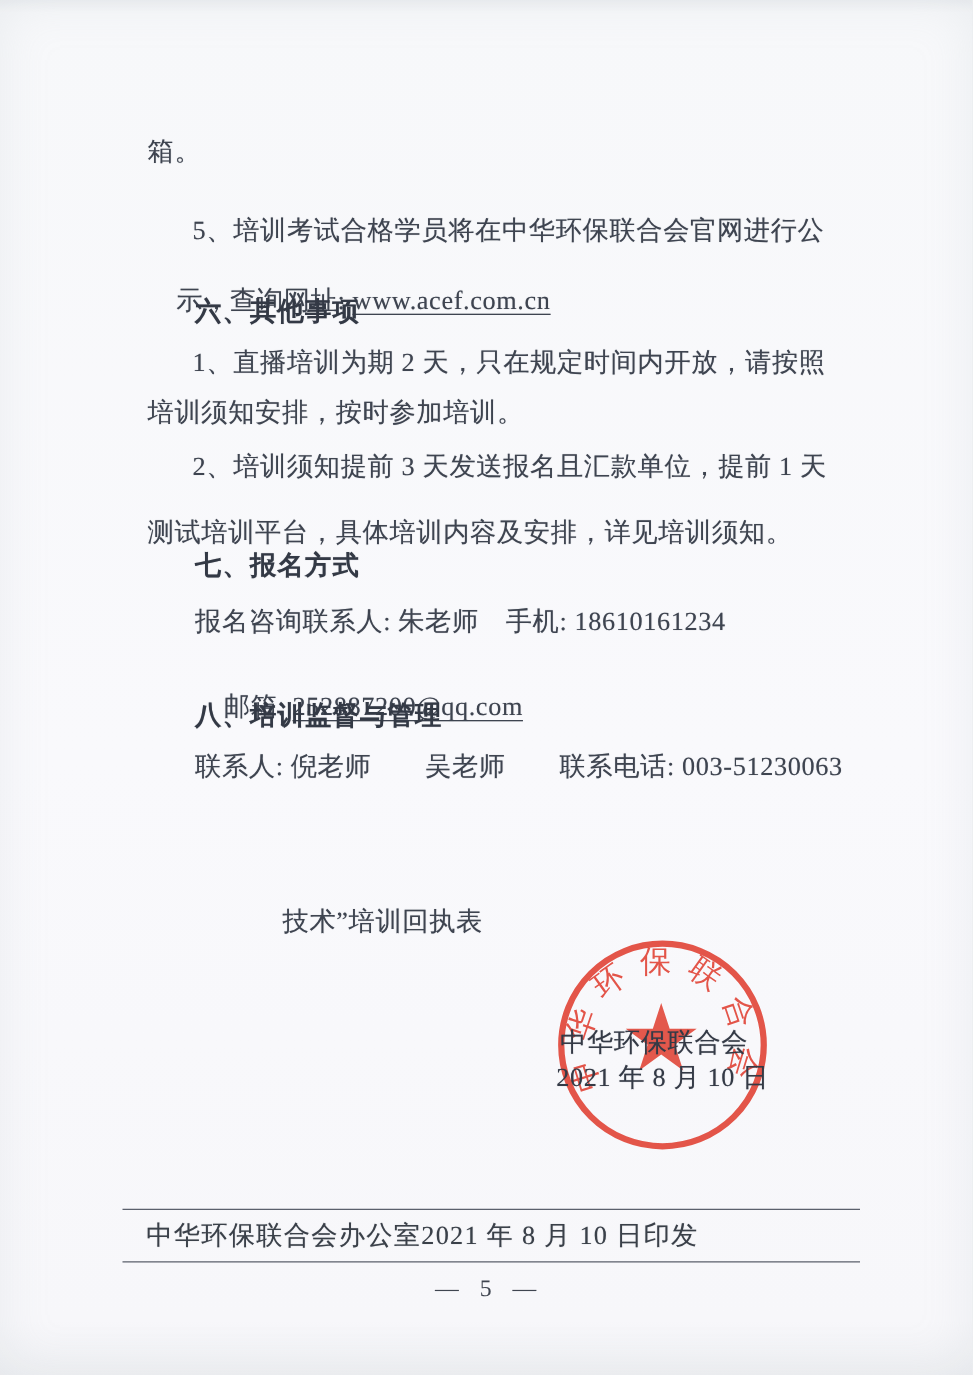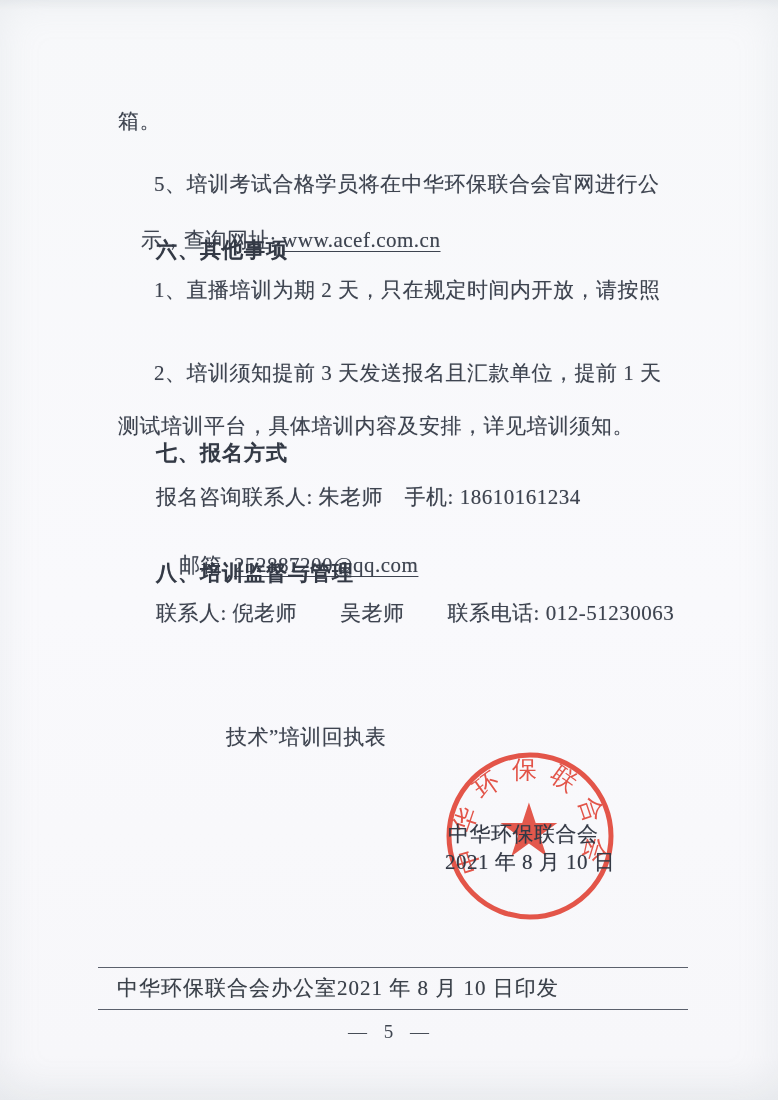--- a/index.html
+++ b/index.html
@@ -97,29 +97,30 @@
 
 <div class="paper">
 
   <div class="line" style="left:118px; top:106px;">箱。</div>
   <div class="line" style="left:154px; top:151px;margin-top:18px;">5、培训考试合格学员将在中华环保联合会官网进行公</div>
   <div class="line" style="left:118px; top:195px;">
     <span>示，查询网址: </span><span class="u">www.acef.com.cn</span>
   </div>
   <div class="line heading" style="left:156px; top:235px;">六、其他事项</div>
   <div class="line" style="left:154px; top:275px;">1、直播培训为期 2 天，只在规定时间内开放，请按照</div>
+  <div class="line" style="left:118px; top:315px;">培训须知安排，按时参加培训。</div>
   <div class="line" style="left:154px; top:358px;">2、培训须知提前 3 天发送报名且汇款单位，提前 1 天</div>
   <div class="line" style="left:118px; top:396px;margin-top:15px;">测试培训平台，具体培训内容及安排，详见培训须知。</div>
   <div class="line heading" style="left:156px; top:438px;">七、报名方式</div>
   <div class="line" style="left:156px; top:482px;">报名咨询联系人: 朱老师　手机: 18610161234</div>
   <div class="line" style="left:156px; top:520px;">
     <span>邮箱: </span><span class="u">252887200@qq.com</span>
   </div>
   <div class="line heading" style="left:156px; top:558px;">八、培训监督与管理</div>
-  <div class="line" style="left:156px; top:598px;">联系人: 倪老师　　吴老师　　联系电话: 012-51230063</div>
+  <div class="line" style="left:156px; top:598px;">联系人: 倪老师　　吴老师　　联系电话: 003-51230063</div>
 
   <div class="line" style="left:226px; top:722px;">技术”培训回执表</div>
 
   <svg class="seal" width="176" height="176" viewBox="0 0 176 176">
     <defs>
       <path id="sealArc" d="M 33.5 107.8 A 58 58 0 1 1 142.5 107.8" fill="none"></path>
     </defs>
     <circle cx="88" cy="88" r="81" fill="none" stroke="#e1473a" stroke-width="5" opacity="0.92"></circle>
     <text x="87" y="108" text-anchor="middle" font-size="74" fill="#e1473a" opacity="0.9" font-family="'DejaVu Sans', sans-serif">★</text>
     <text font-size="25" fill="#e1473a" opacity="0.92" letter-spacing="11" font-family="'Liberation Serif', serif">

